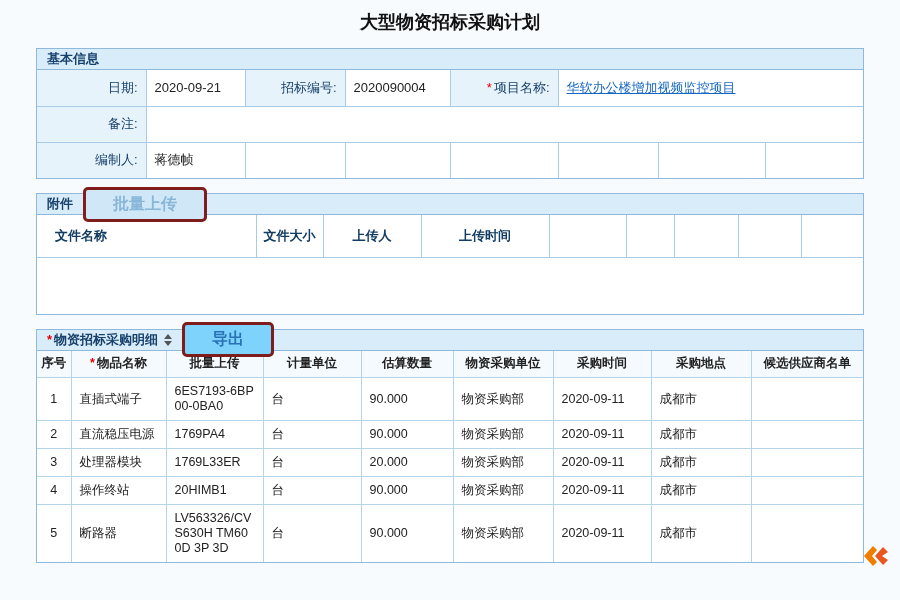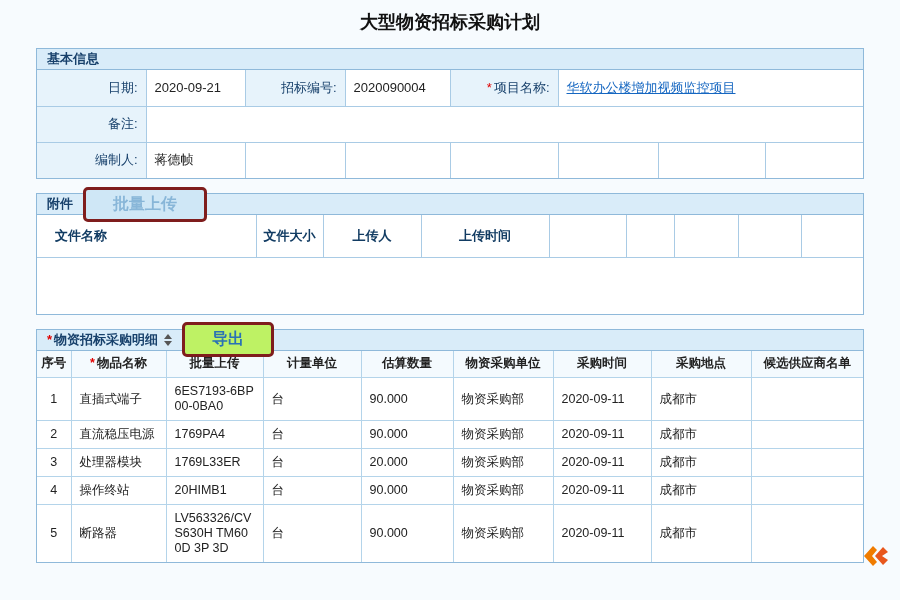--- a/index.html
+++ b/index.html
@@ -58,21 +58,21 @@
 
   .btn {
     border: 3px solid #7f1d1d;
     border-radius: 5px;
     font-size: 16px;
     padding: 4px 27px;
     cursor: pointer;
     font-family: inherit;
   }
   .btn-upload { background: #cfe7f6; color: #88b6d8; font-weight: bold; }
-  .btn-export { background: #bef264; color: #2a72b5; font-weight: bold; }
+  .btn-export { background: #7dd3fc; color: #2a72b5; font-weight: bold; }
 
   .attach-table th {
     border: 1px solid #a9cbe5;
     height: 36px;
     font-weight: bold;
     color: #123c63;
     font-size: 13px;
     background: #fff;
     text-align: center;
     padding: 12px 6px;

